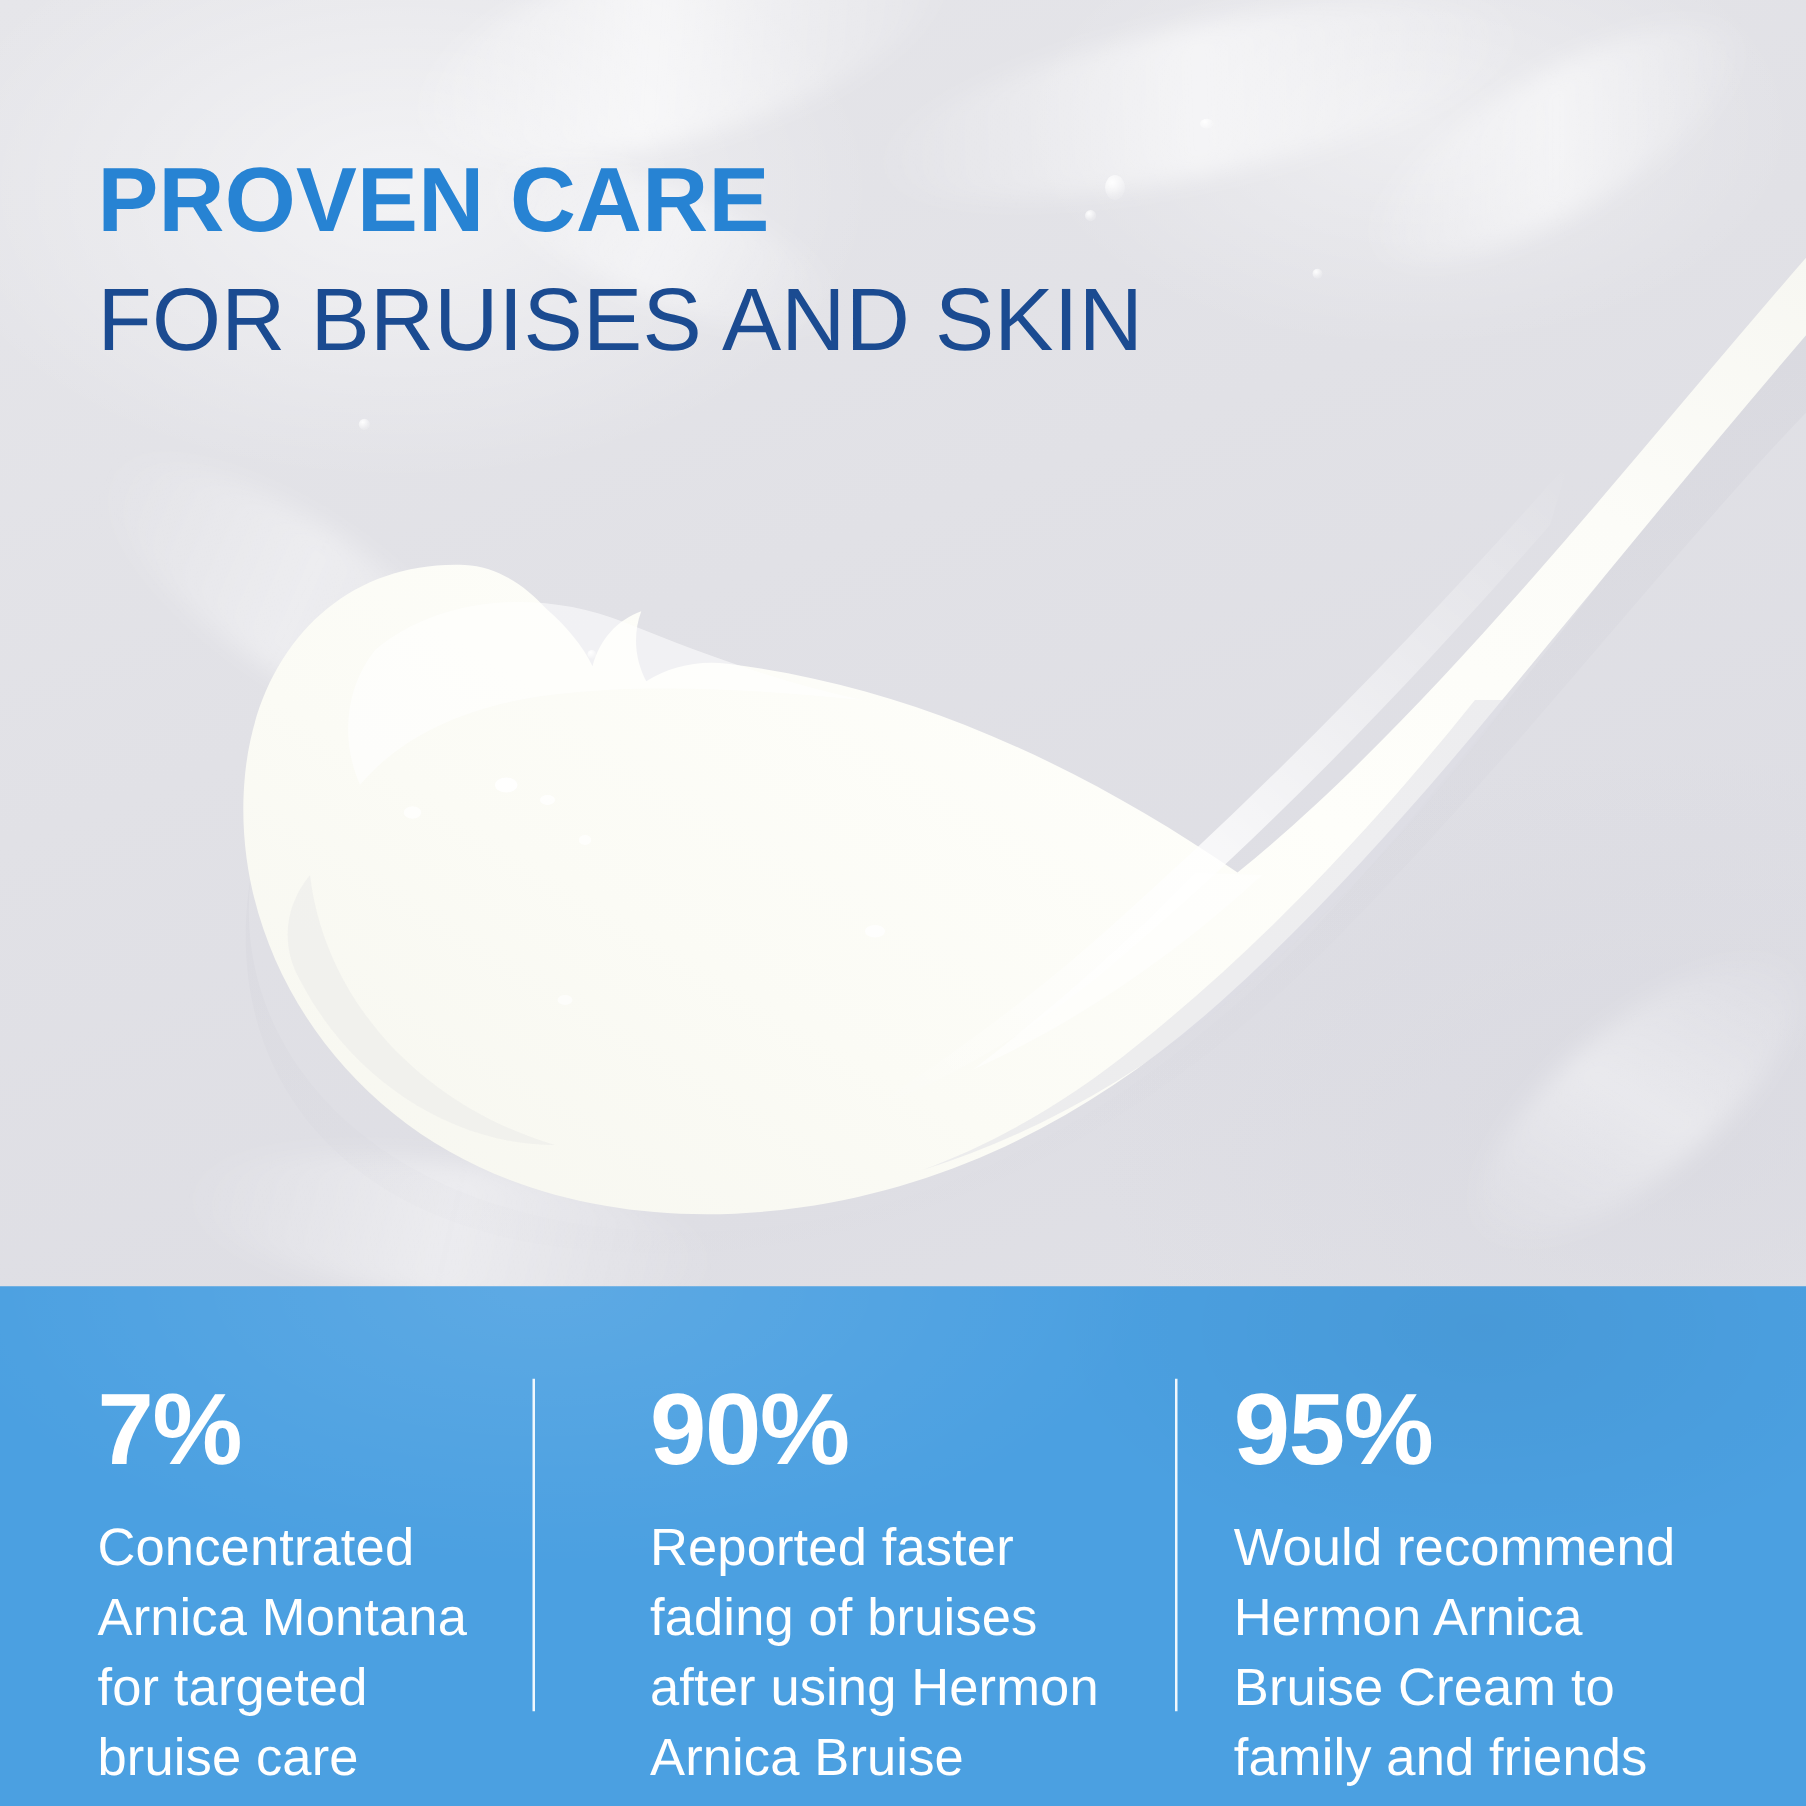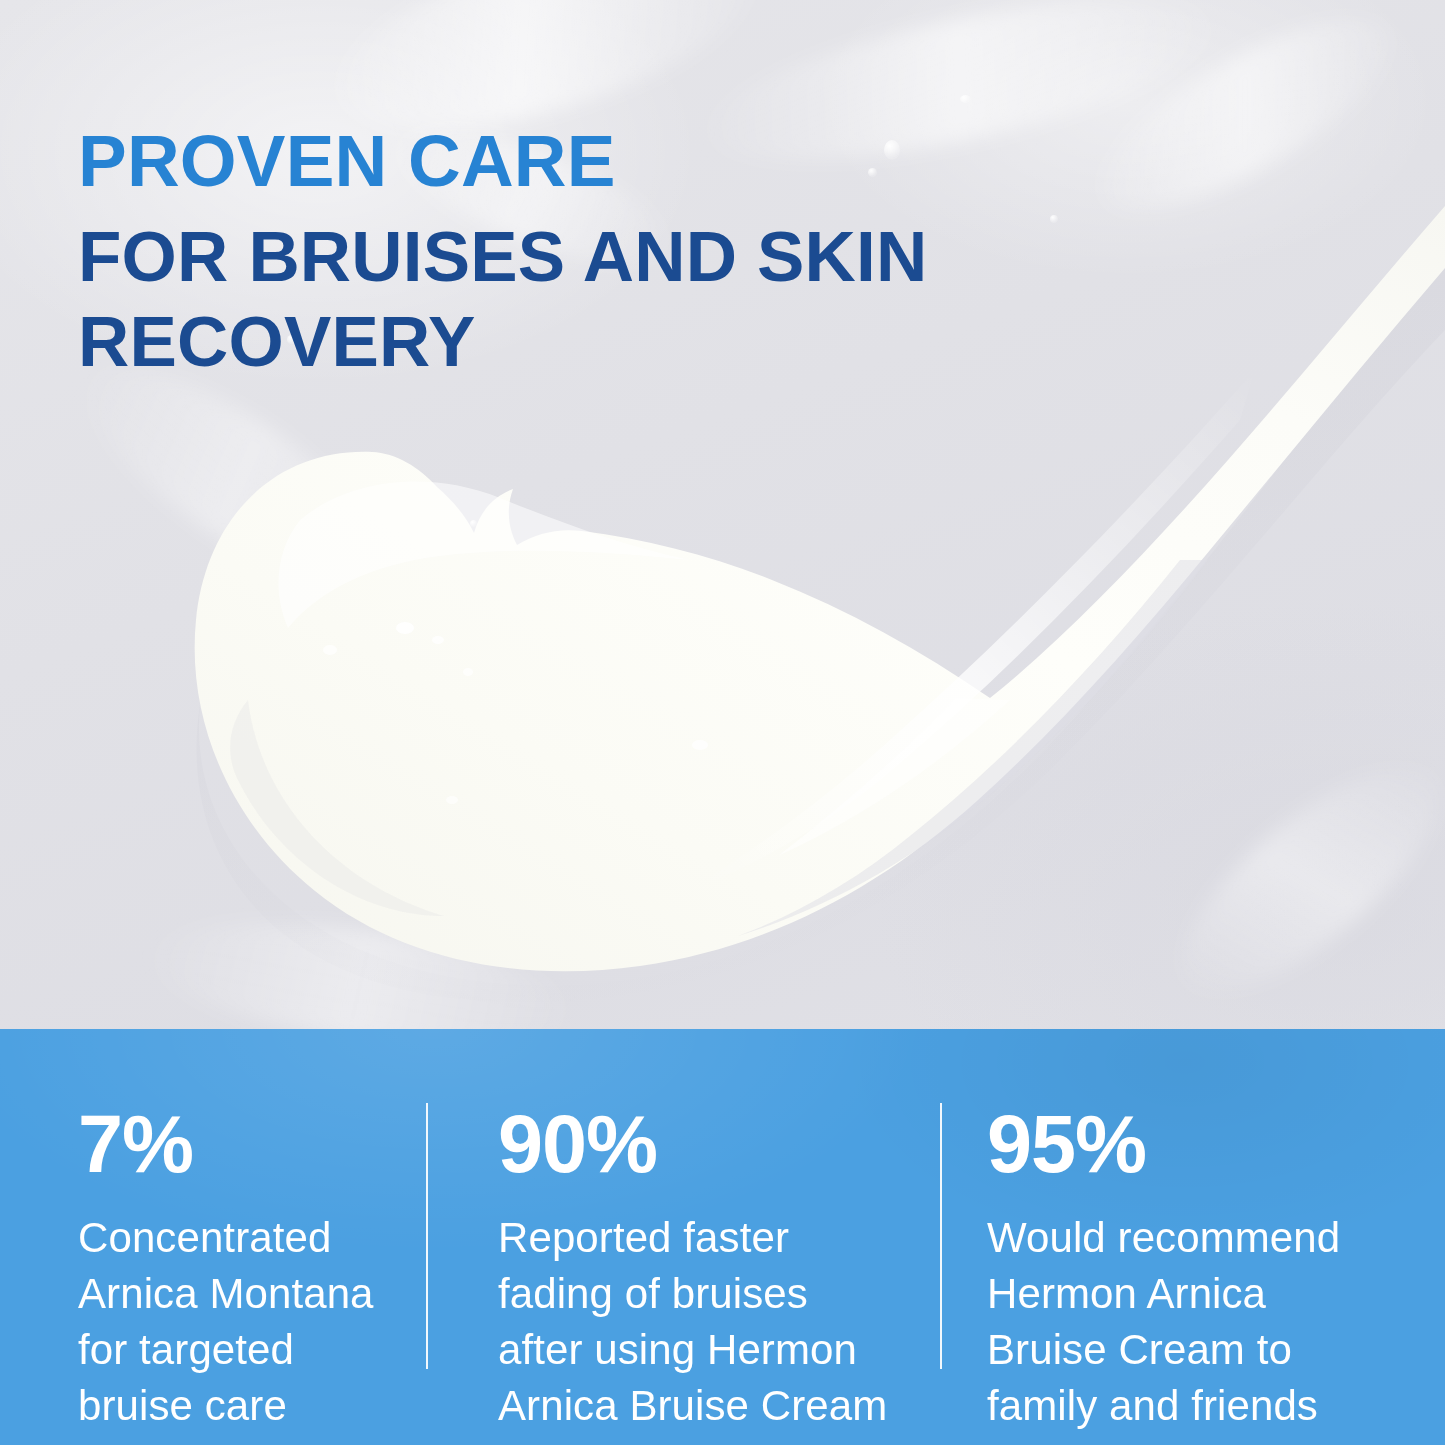--- a/index.html
+++ b/index.html
@@ -82,21 +82,21 @@
   }
   .headline .line-1 {
     font-size: 73px;
     font-weight: 700;
     color: #2783d3;
     margin-bottom: 24px;
   }
   .headline .line-2,
   .headline .line-3 {
     font-size: 71px;
-    font-weight: 700;
+    font-weight: 400;
     color: #1b4b91;
   }
   .headline .line-2 { margin-bottom: 14px; }
 
   
   .stats-panel {
     position: absolute;
     left: 0;
     top: 1029px;
     width: 1445px;
@@ -112,21 +112,21 @@
     display: flex;
     width: 100%;
     height: 100%;
     padding: 76px 0 0 0;
   }
   .stat-col {
     position: relative;
     flex: 0 0 auto;
   }
   .stat-col.c1 { width: 426px; padding-left: 78px; padding-right: 36px; }
-  .stat-col.c2 { width: 512px; padding-left: 72px; padding-right: 30px; }
+  .stat-col.c2 { width: 512px; padding-left: 94px; padding-right: 30px; }
   .stat-col.c3 { width: 584px; padding-left: 49px; padding-right: 30px; }
 
   .stat-value {
     display: block;
     font-size: 81px;
     font-weight: 700;
     color: #ffffff;
     line-height: 0.98;
     letter-spacing: -1px;
     margin: 0 0 26px 0;
@@ -265,21 +265,20 @@
         <ellipse cx="330" cy="650" rx="7" ry="5" fill="#ffffff" opacity="0.7" filter="tinyBlur"></ellipse>
         <ellipse cx="468" cy="672" rx="5" ry="4" fill="#ffffff" opacity="0.7" filter="tinyBlur"></ellipse>
         <ellipse cx="700" cy="745" rx="8" ry="5" fill="#ffffff" opacity="0.75" filter="tinyBlur"></ellipse>
         <ellipse cx="452" cy="800" rx="6" ry="4" fill="#ffffff" opacity="0.6" filter="tinyBlur"></ellipse>
       </svg>
     </div>
 
     <div class="headline">
       <span class="line line-1">PROVEN CARE</span>
       <span class="line line-2">FOR BRUISES AND SKIN</span>
-      <span class="line line-3">RECOVERY</span>
     </div>
 
   </div>
 
   <div class="stats-panel">
     <div class="stats-row">
 
       <div class="stat-col c1">
         <span class="stat-value">7%</span>
         <span class="stat-desc">Concentrated

